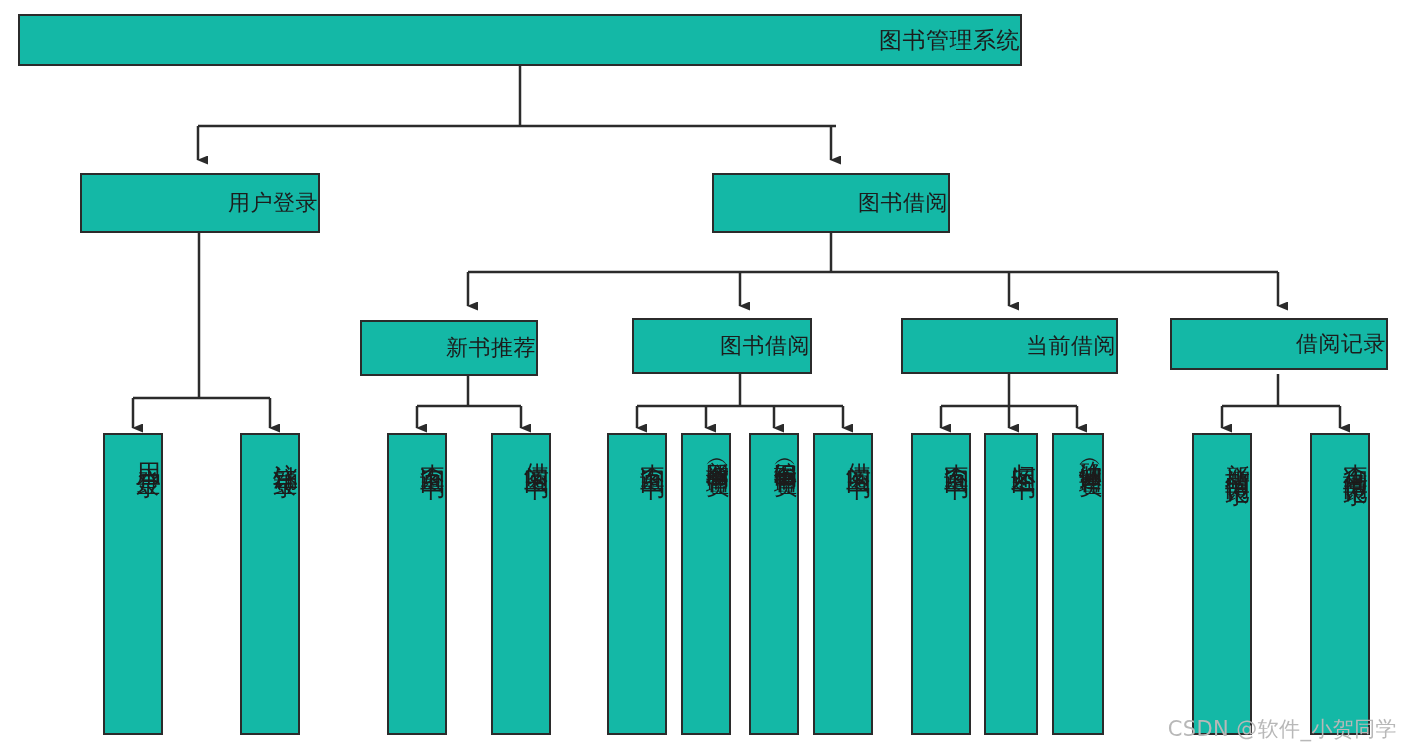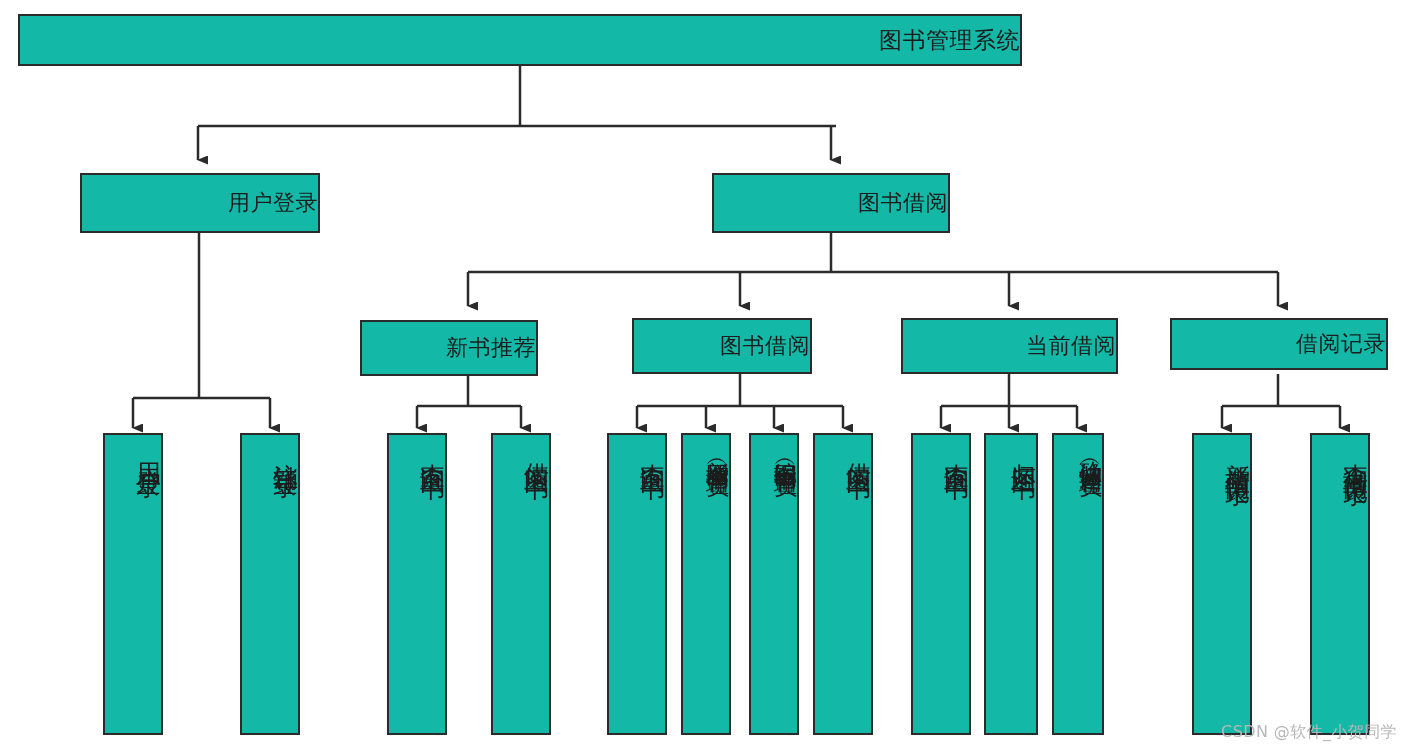--- a/index.html
+++ b/index.html
@@ -65,21 +65,21 @@
     white-space: nowrap;
   }
   .node.v.narrow .lbl {
     font-size: 23px;
     letter-spacing: 2px;
   }
   .watermark {
     position: absolute;
     right: 8px;
     bottom: 4px;
-    font-size: 16px;
+    font-size: 21px;
     color: #b8b8b8;
     white-space: nowrap;
     z-index: 5;
     letter-spacing: 0.4px;
   }
 </style>
 </head>
 <body>
 
 <div id="canvas">

